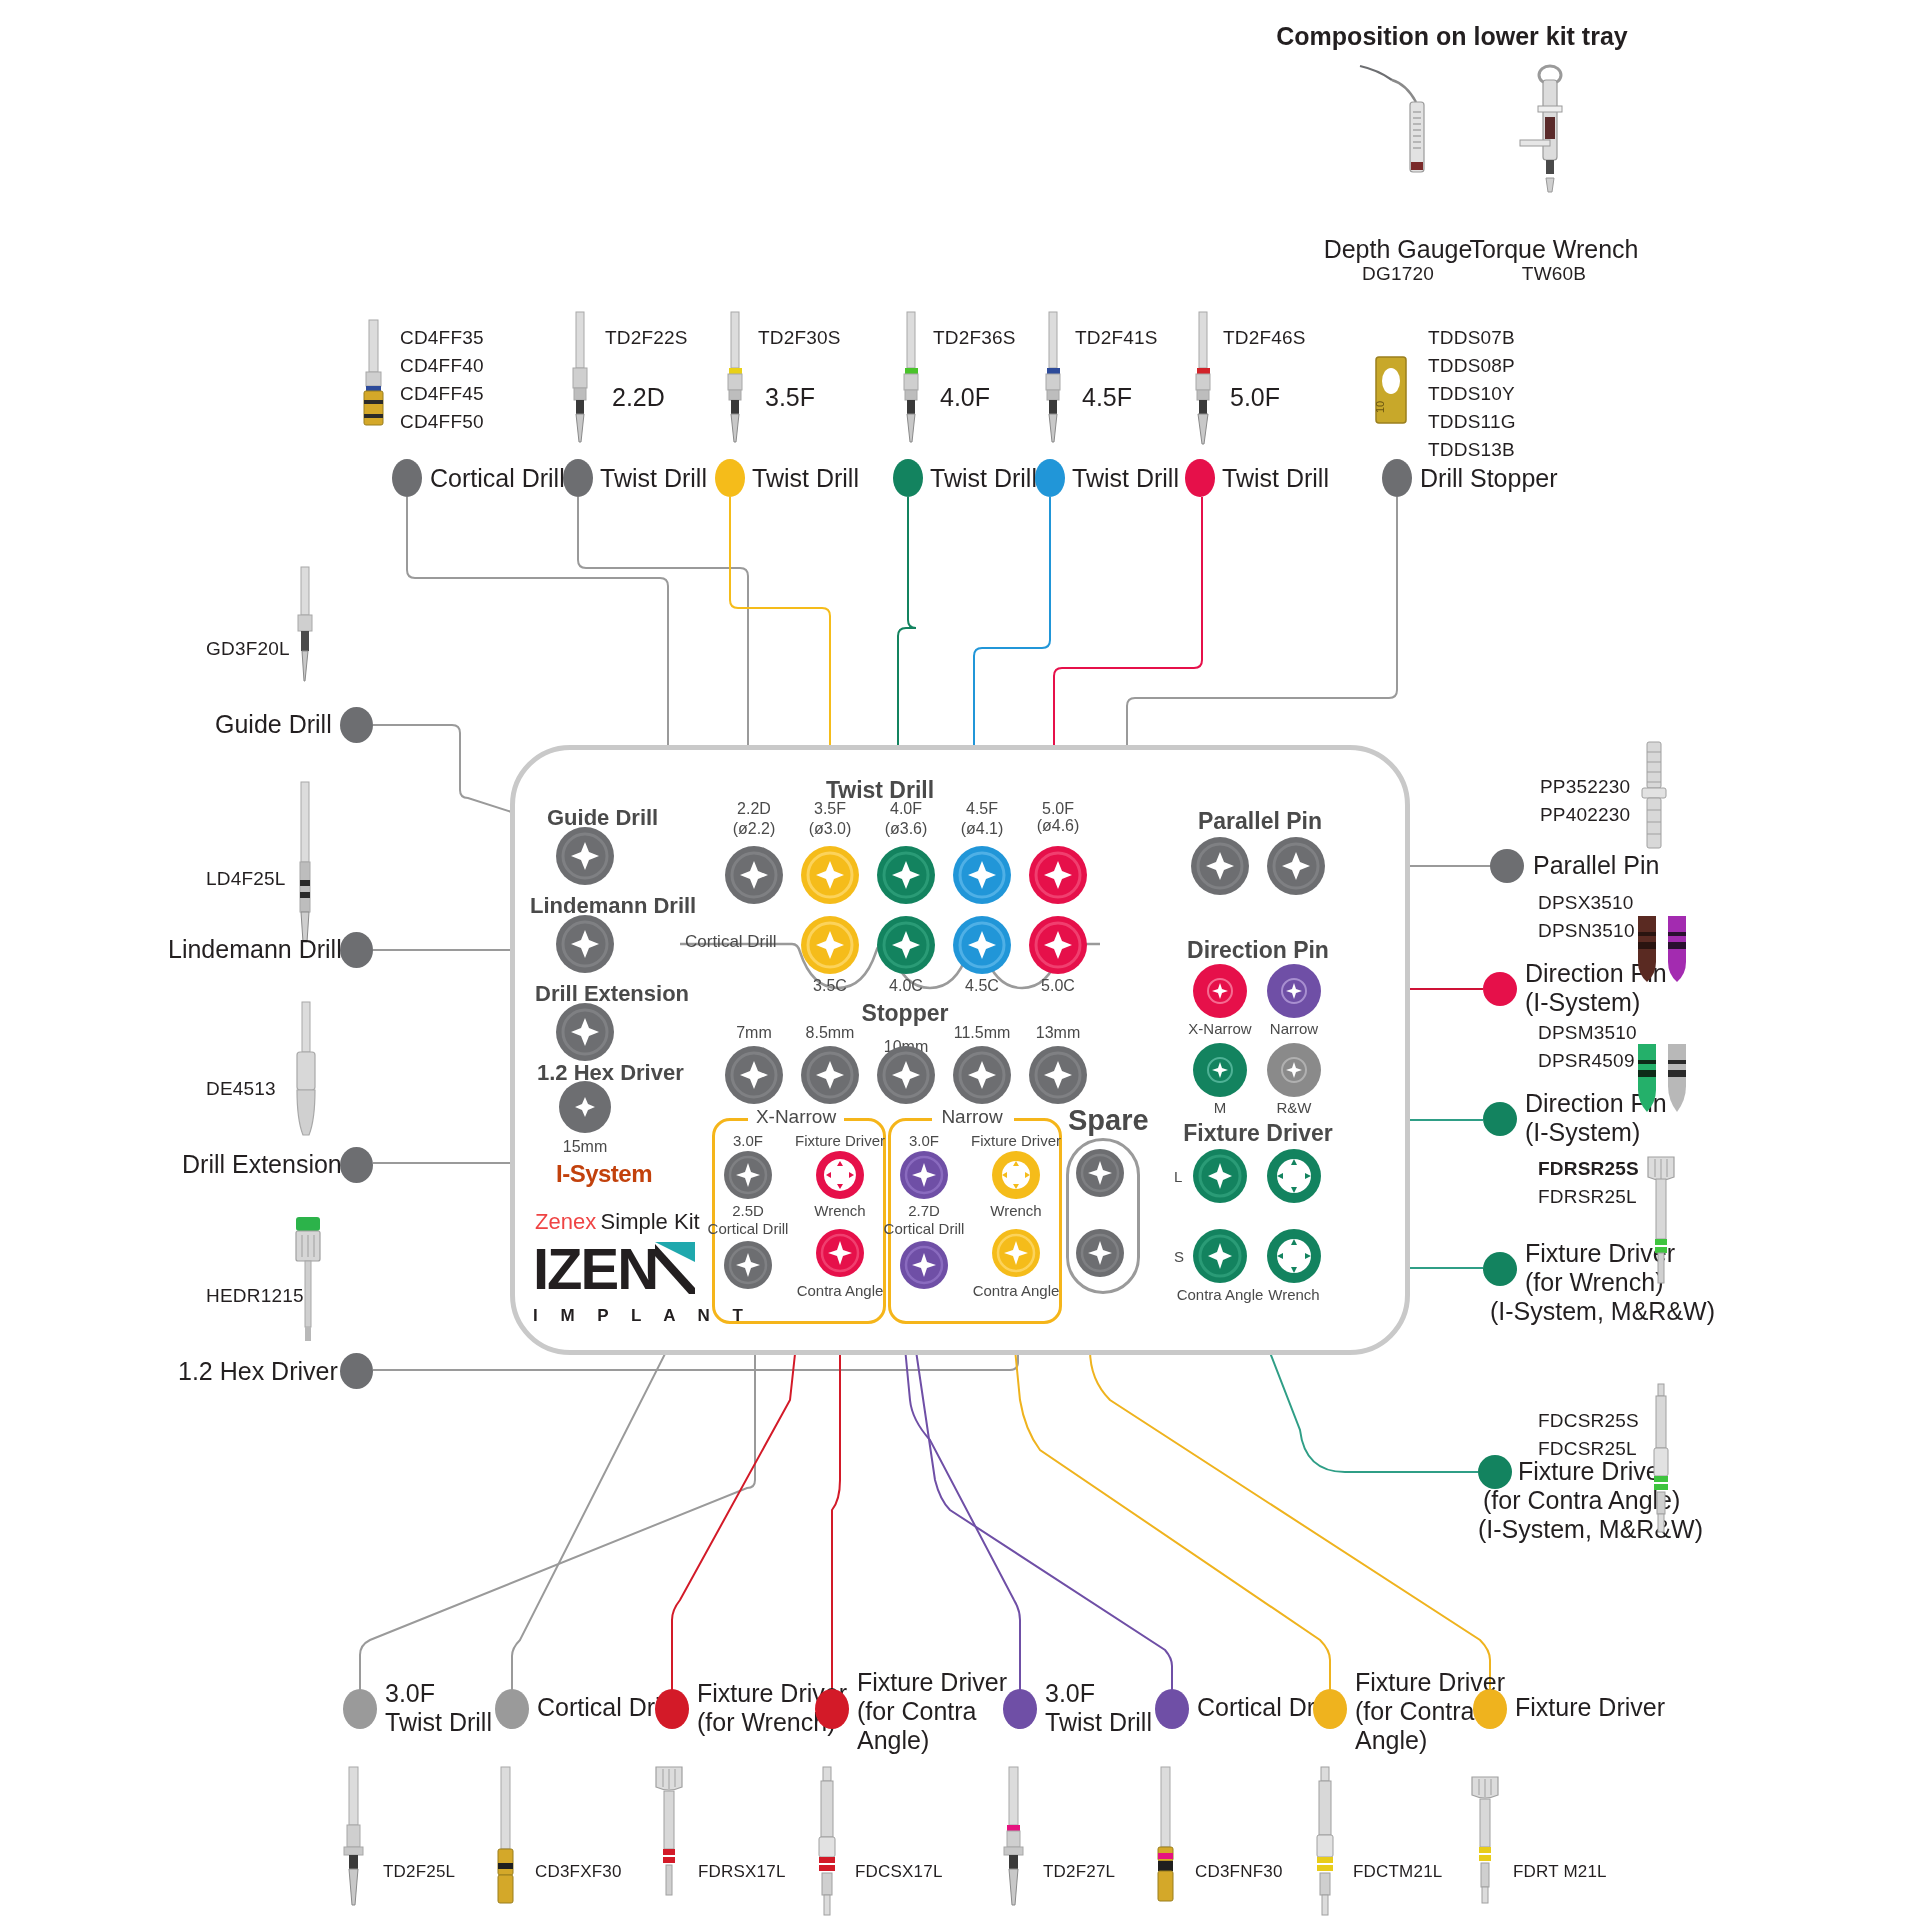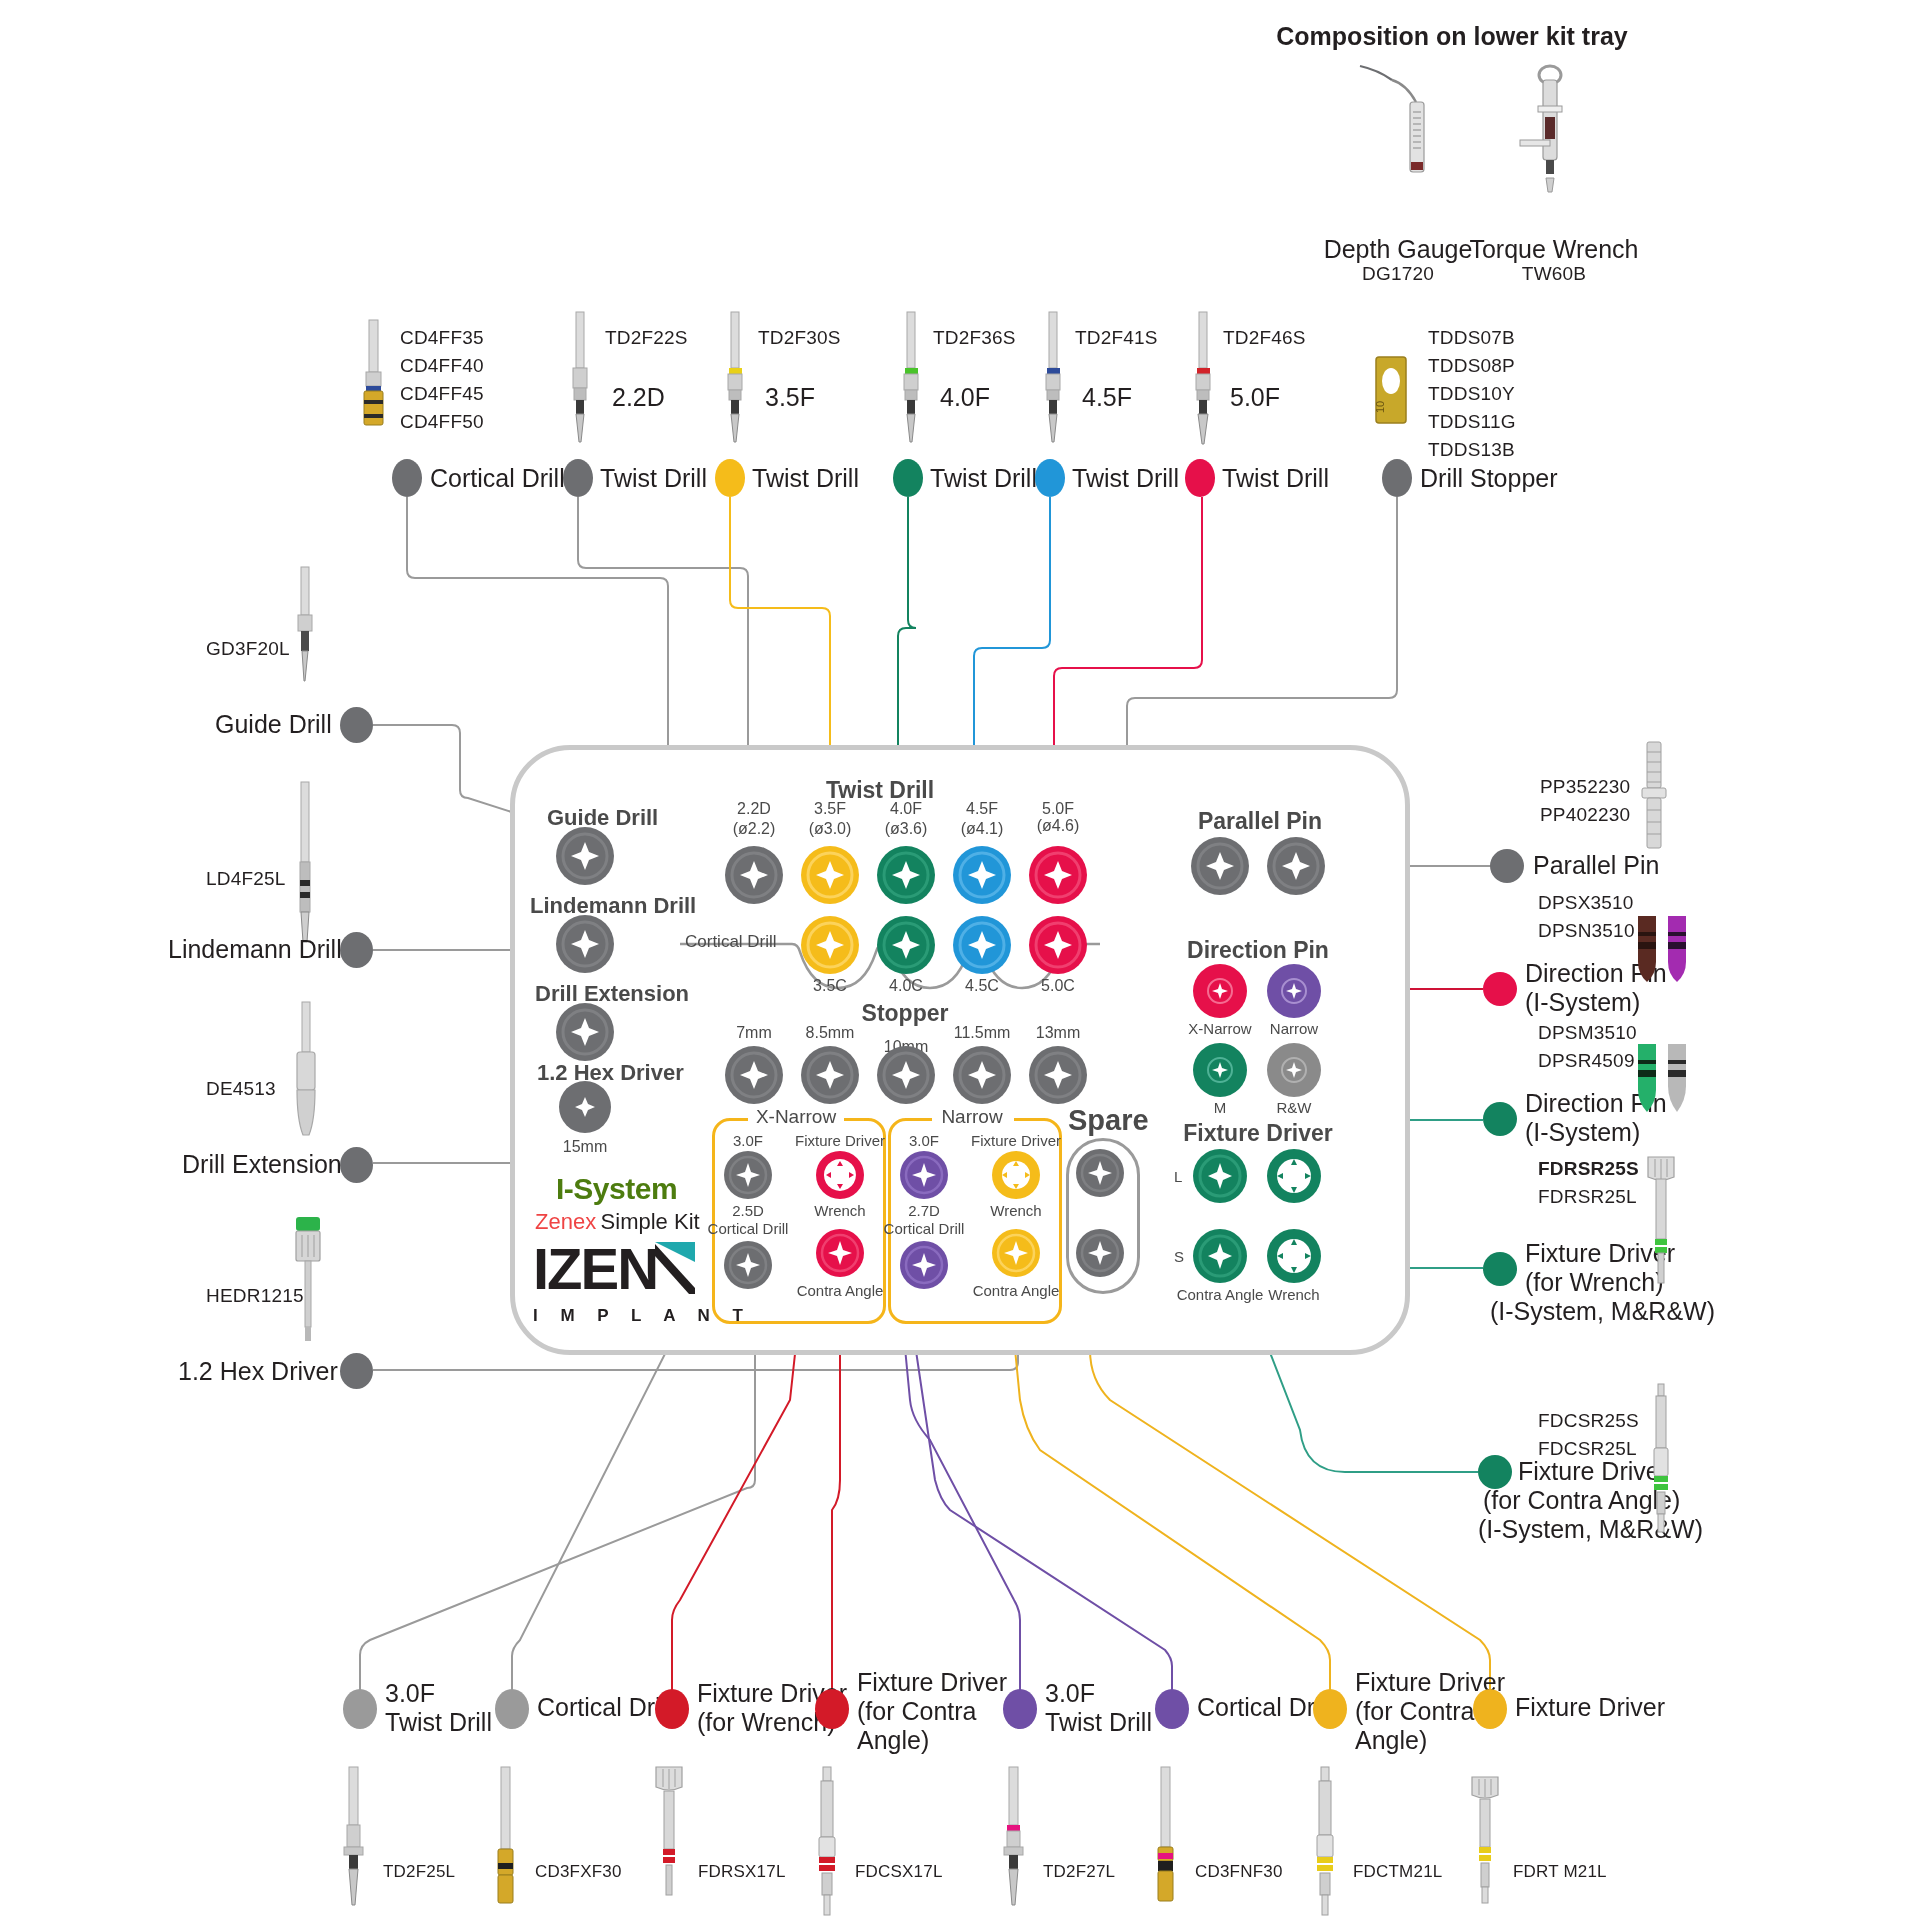--- a/index.html
+++ b/index.html
@@ -19,21 +19,21 @@
   .tiny2{font-size:15px;color:#4a4a4a;white-space:nowrap;text-align:center;}
   .dot{border-radius:50%;}
   svg{position:absolute;left:0;top:0;overflow:visible;}
   .tray{
     position:absolute;
     border:5px solid #c9c9c9;
     border-radius:60px;
     background:#fff;
   }
   .center{transform:translateX(-50%);text-align:center;}
-  .isys{font-size:30px;font-weight:bold;color:#4d7c0f;letter-spacing:-.5px;margin-top:12px;}
+  .isys{font-size:24px;font-weight:bold;color:#c2410c;letter-spacing:-.5px;}
   .zenex{font-size:22px;color:#231f20;}
   .izen{font-size:58px;font-weight:bold;color:#231f20;letter-spacing:-2px;}
   .implant{font-size:17px;font-weight:bold;color:#231f20;letter-spacing:9px;}
   .grpbox{position:absolute;border:3px solid #f5b51a;border-radius:18px;}
   .sparebox{position:absolute;border:3px solid #9a9a9a;border-radius:42px;}
   .toolimg{position:absolute;}
 </style>
 </head>
 <body>
 

